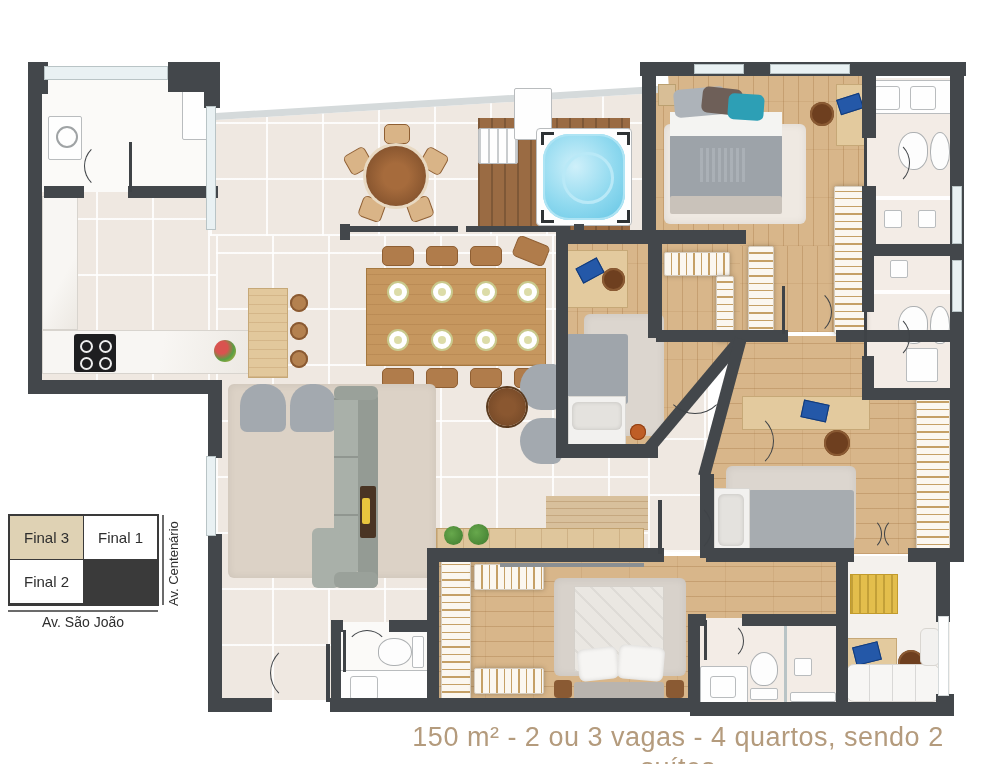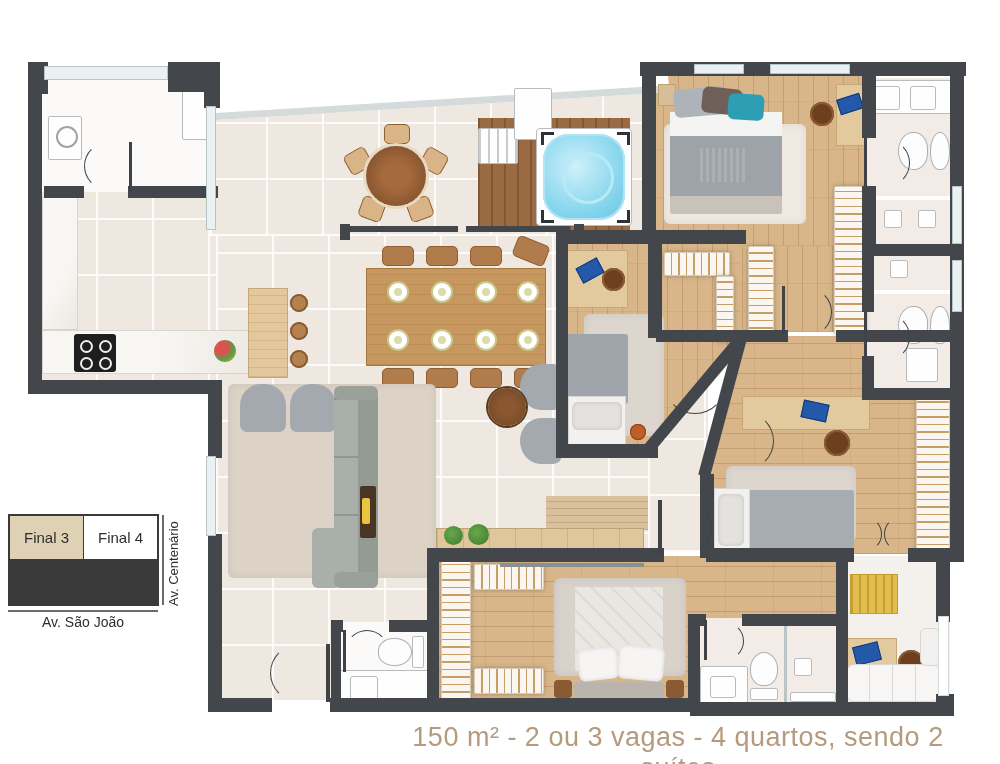--- a/index.html
+++ b/index.html
@@ -309,21 +309,22 @@
   <div class="abs arc" style="left:866px;top:140px;width:44px;height:46px;border-color:transparent #3F4347 transparent transparent;"></div>
   <div class="abs leaf" style="left:864px;top:312px;width:3px;height:48px;"></div>
   <div class="abs arc" style="left:866px;top:314px;width:44px;height:46px;border-color:transparent #3F4347 transparent transparent;"></div>
   <div class="abs arc" style="left:854px;top:518px;width:28px;height:32px;border-color:transparent #3F4347 transparent transparent;"></div>
   <div class="abs arc" style="left:884px;top:518px;width:28px;height:32px;border-color:transparent transparent transparent #3F4347;"></div>
 
   <div class="abs" style="left:8px;top:514px;">
     <div style="display:flex;">
       <div class="legend-table">
         <div class="legend-cell hl">Final 3</div>
-        <div class="legend-cell">Final 4</div>
+        <div class="legend-cell">Final 1</div>
+        <div class="legend-cell">Final 2</div>
       </div>
       <div style="display:flex;align-items:center;margin-left:3px;">
         <div class="axisline" style="width:1.5px;height:90px;"></div>
         <div class="street-r" style="height:92px;margin-left:2px;">Av. Centenário</div>
       </div>
     </div>
     <div class="axisline" style="width:150px;height:1.5px;margin-top:4px;"></div>
     <div class="street-b" style="width:150px;margin-top:2px;">Av. São João</div>
   </div>
 

